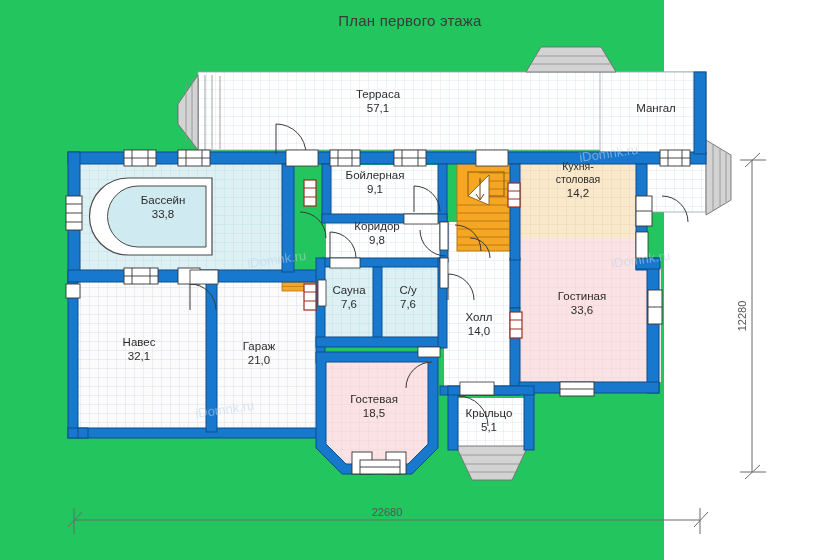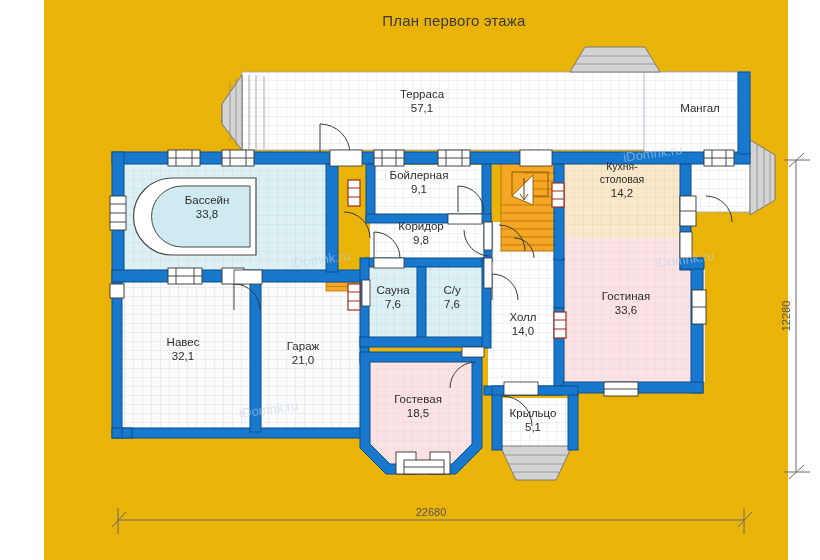--- a/index.html
+++ b/index.html
@@ -1,18 +1,18 @@
 <!DOCTYPE html>
 <html><head>
 <meta charset="utf-8">
 <style>
   html,body{margin:0;padding:0;background:#ffffff;}
   body{width:820px;height:560px;overflow:hidden;
        font-family:"Liberation Sans","DejaVu Sans",sans-serif;}
-  #stage{position:relative;width:744px;height:560px;background:#eab308;margin-left:44px;}
+  #stage{position:relative;width:664px;height:560px;background:#22c55e;}
   #plan-title{
     position:absolute;left:0;top:12px;width:820px;text-align:center;
     font-size:15px;color:#3a3a3a;letter-spacing:.2px;
   }
   svg#plan{position:absolute;left:0;top:0;width:820px;height:560px;display:block;}
   .rlabel{font-family:"Liberation Sans","DejaVu Sans",sans-serif;
           font-size:11.5px;fill:#2b2b2b;text-anchor:middle;}
   .rlabel.sm{font-size:10.5px;}
   .dimtxt{font-family:"Liberation Sans","DejaVu Sans",sans-serif;
           font-size:11px;fill:#555;text-anchor:middle;}

